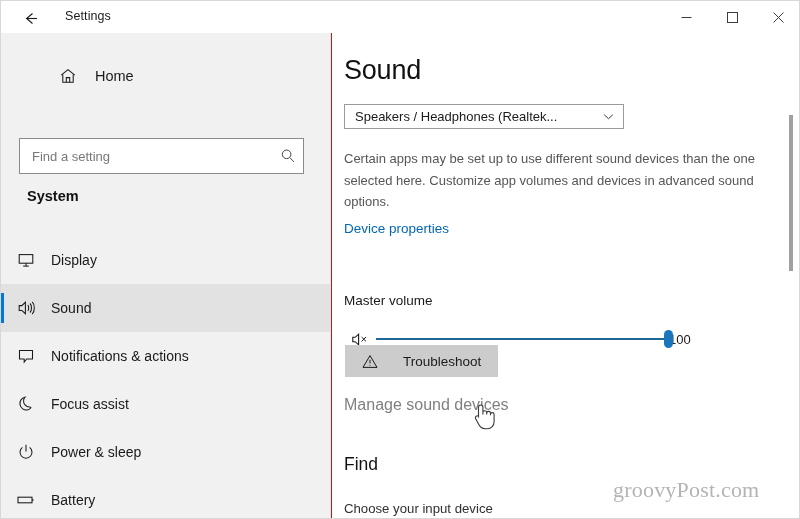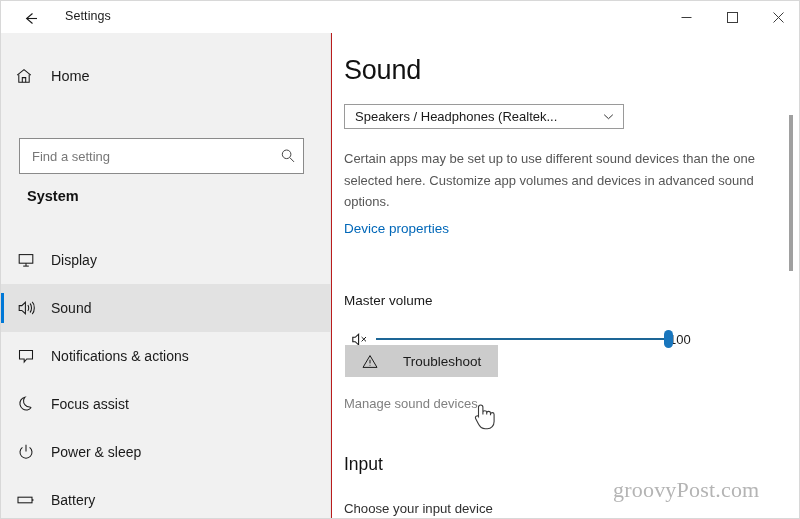--- a/index.html
+++ b/index.html
@@ -50,21 +50,21 @@
   
   .sidebar {
     position: absolute; left: 0; top: 32px;
     width: 330px; height: 487px;
     background: #f1f1f1;
     border-right: 1px solid #e6e6e6;
   }
   .home-row {
     position: absolute; left: 0; top: 26px;
     width: 330px; height: 34px;
-    display: flex; align-items: center;
+    display: flex; align-items: center; padding-left: 44px;
   }
   .home-icon {
     width: 46px; display: flex; align-items: center; justify-content: center;
     color: #1a1a1a;
   }
   .home-label { font-size: 14.5px; color: #1a1a1a; margin-left: 4px; }
 
   .search-wrap {
     position: absolute; left: 18px; top: 105px;
     width: 285px; height: 36px;
@@ -177,21 +177,21 @@
   .btn {
     position: absolute; left: 13px; top: 312px;
     height: 32px; padding: 0 16px;
     background: #cccccc; border: 1px solid #cccccc;
     display: flex; align-items: center; gap: 25px;
     font-size: 13.5px; color: #1a1a1a; cursor: pointer;
   }
   .btn .warn { display: flex; align-items: center; color: #1a1a1a; }
   .manage {
     position: absolute; left: 12px; top: 363px;
-    font-size: 13px; color: #808080; cursor: pointer;
+    font-size: 16px; color: #808080; cursor: pointer;
   }
   .input-title {
     position: absolute; left: 12px; top: 421px;
     font-size: 17.5px; color: #111111;
   }
   .input-sub {
     position: absolute; left: 12px; top: 468px;
     font-size: 13.2px; color: #303030;
   }
 
@@ -397,21 +397,21 @@
           <path d="M8 1.6 L15 13.4 H1 Z"></path>
           <path d="M8 5.8 V9.4"></path>
           <path d="M8 10.9 V11.6"></path>
         </svg>
       </span>
       <span>Troubleshoot</span>
     </div>
 
     <div class="manage">Manage sound devices</div>
 
-    <div class="input-title">Input</div>
+    <div class="input-title">Find</div>
     <div class="input-sub">Choose your input device</div>
   </div>
 
   <div class="scrollbar">
     <div class="scroll-thumb"></div>
   </div>
 
   <div class="watermark">groovyPost.com</div>
 
   <div class="cursor">

